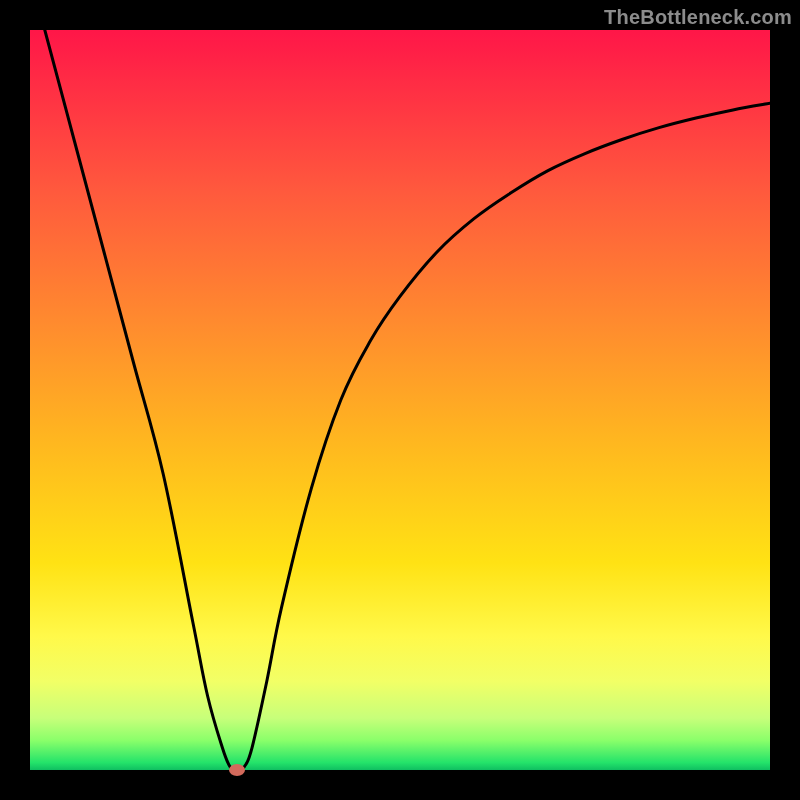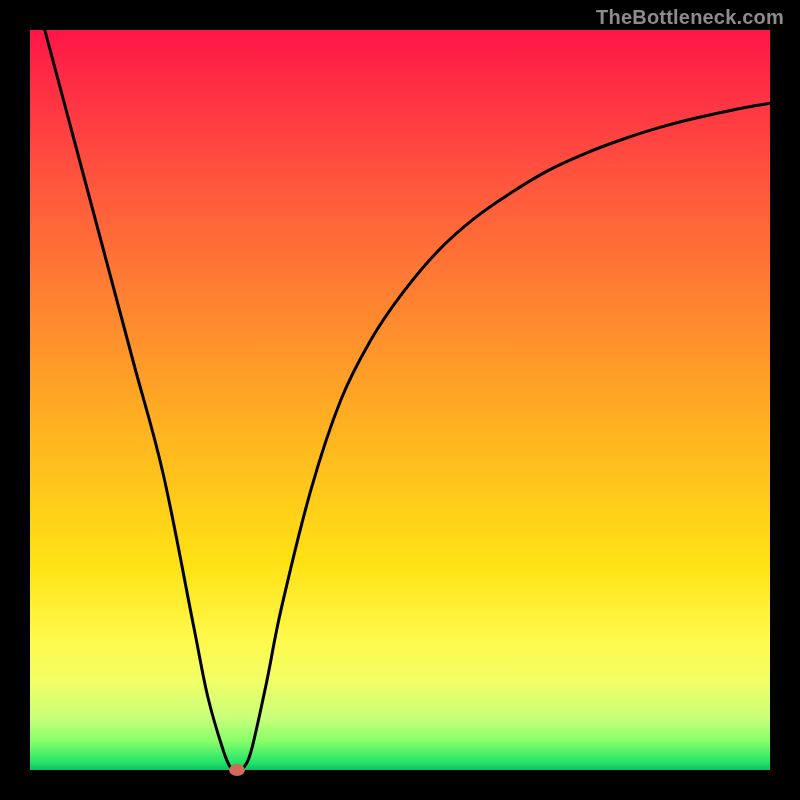--- a/index.html
+++ b/index.html
@@ -43,21 +43,21 @@
   .curve-svg {
     position: absolute;
     left: 0;
     top: 0;
     width: 740px;
     height: 740px;
   }
   .watermark {
     position: absolute;
     top: 6px;
-    right: 16px;
+    right: 8px;
     color: #8c8c8c;
     font-size: 20px;
     font-weight: bold;
     letter-spacing: 0.2px;
     user-select: none;
   }
   .min-marker {
     position: absolute;
     width: 16px;
     height: 12px;

